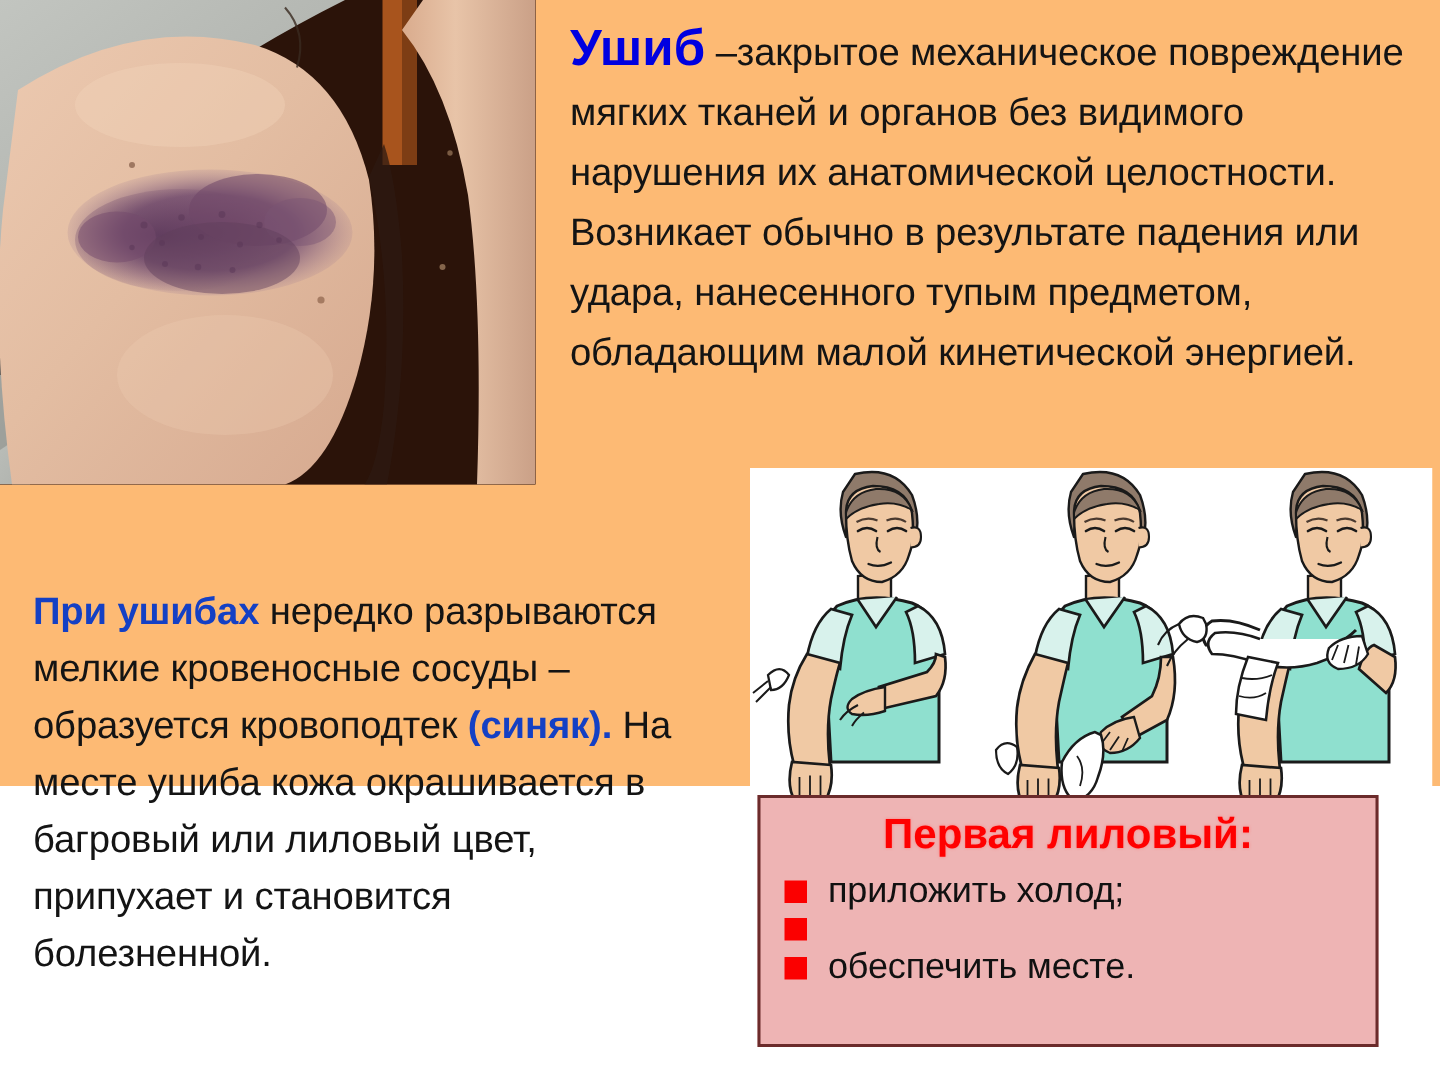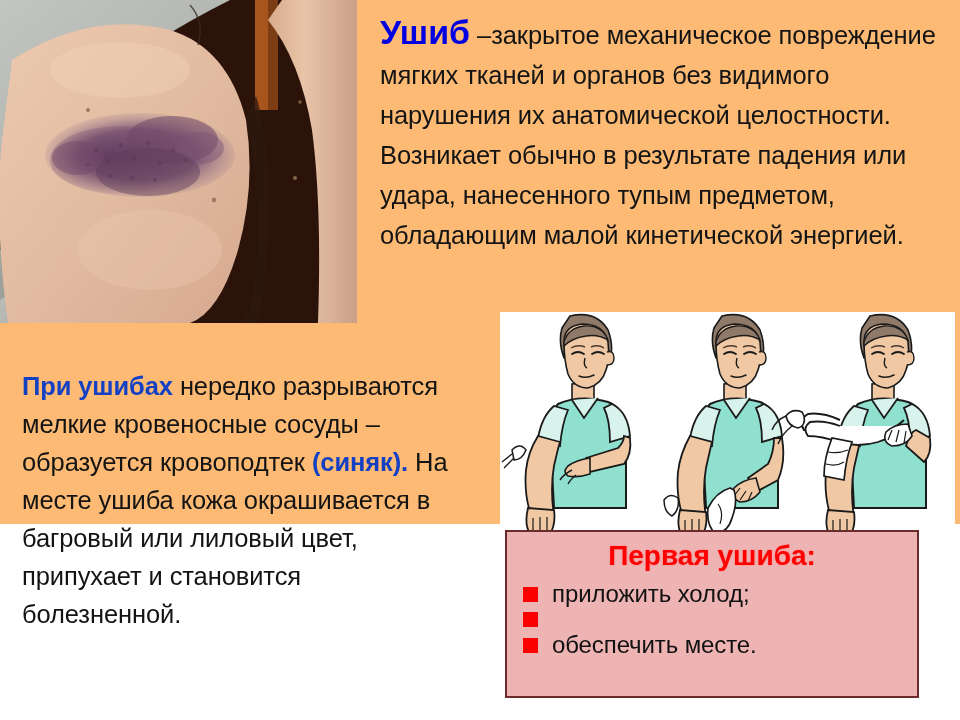--- a/index.html
+++ b/index.html
@@ -51,21 +51,21 @@
     color: #0000e0;
     font-weight: bold;
     font-size: 34px;
     letter-spacing: 0px;
   }
 
   
   .symptoms {
     position: absolute;
     left: 22px;
-    top: 367px;
+    top: 389px;
     width: 430px;
     font-size: 25.5px;
     line-height: 38px;
     color: #141414;
     letter-spacing: -0.1px;
   }
   .symptoms .hl {
     color: #1440c4;
     font-weight: bold;
   }
@@ -317,21 +317,21 @@
         <path d="M88,112 Q74,112 66,120 Q62,130 72,134 Q86,134 92,124 Z" fill="#ffffff" stroke="#1a1a1a" stroke-width="1.6"></path>
         <path d="M72,118 L68,128 M79,118 L76,130 M86,119 L84,131" stroke="#1a1a1a" stroke-width="1.2"></path>
         <g transform="translate(32,0)">
             <use href="#headShape"></use>
           </g>
       </g>
     </svg>
   </div>
 
   <div class="aid-box">
-    <div class="aid-title">Первая ушиба:</div>
+    <div class="aid-title">Первая лиловый:</div>
     <ul class="aid-list">
       <li>
         <span class="bullet-square"></span>
         <span>приложить холод;</span>
       </li>
       <li>
         <span class="bullet-square"></span>
       </li>
       <li>
         <span class="bullet-square"></span>

